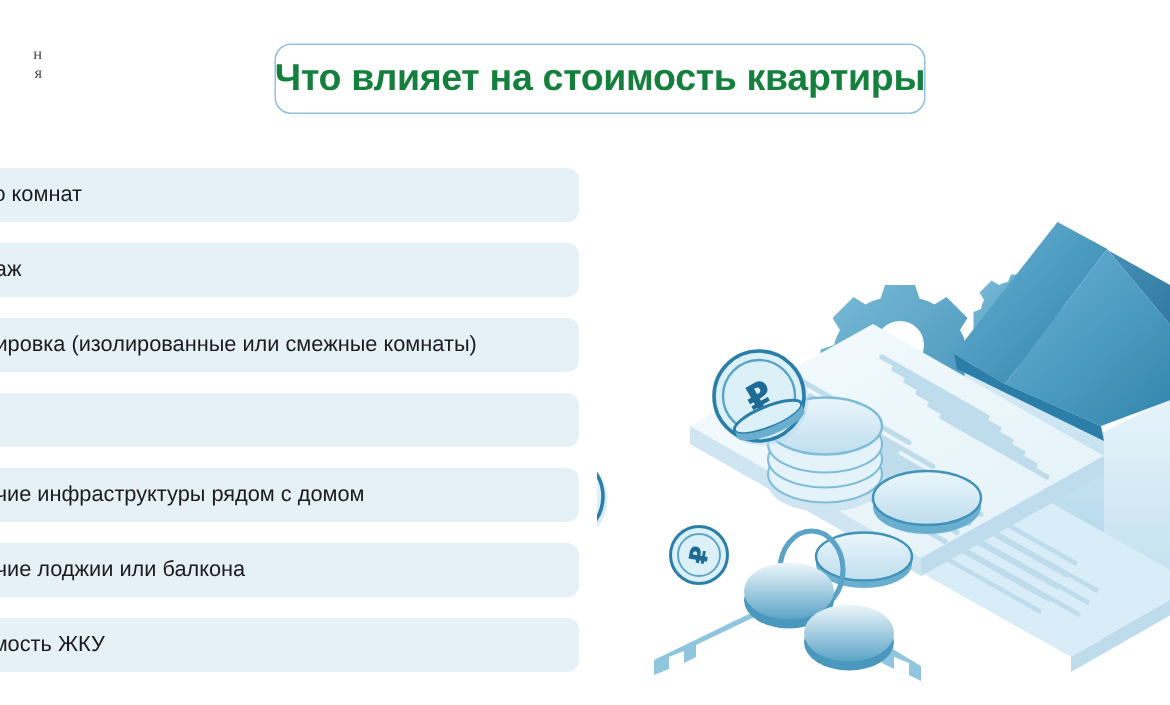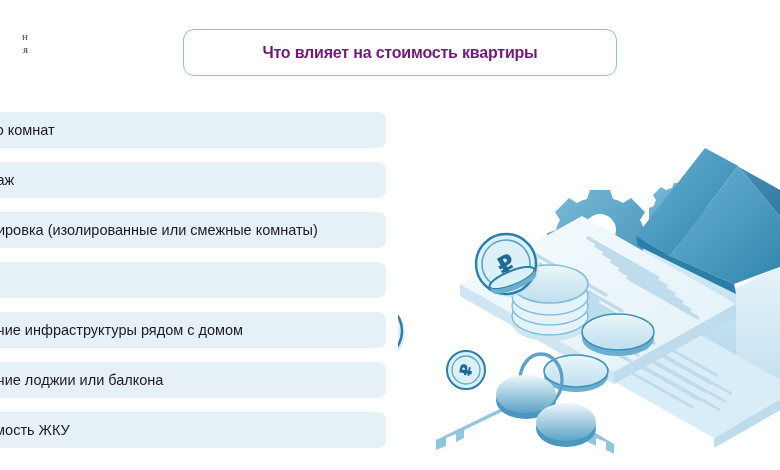--- a/index.html
+++ b/index.html
@@ -39,23 +39,23 @@
     height: 47px;
     box-sizing: border-box;
     border: 1.4px solid #8fc0dc;
     border-radius: 11px;
     background: #ffffff;
     display: flex;
     align-items: center;
     justify-content: center;
   }
   .title-text {
-    font-size: 16px;
+    font-size: 25px;
     font-weight: bold;
-    color: #701a75;
+    color: #15803d;
     letter-spacing: -0.2px;
     white-space: nowrap;
   }
 
   
   .factor-list {
     position: absolute;
     left: -60px;
     top: 112px;
     width: 446px;

